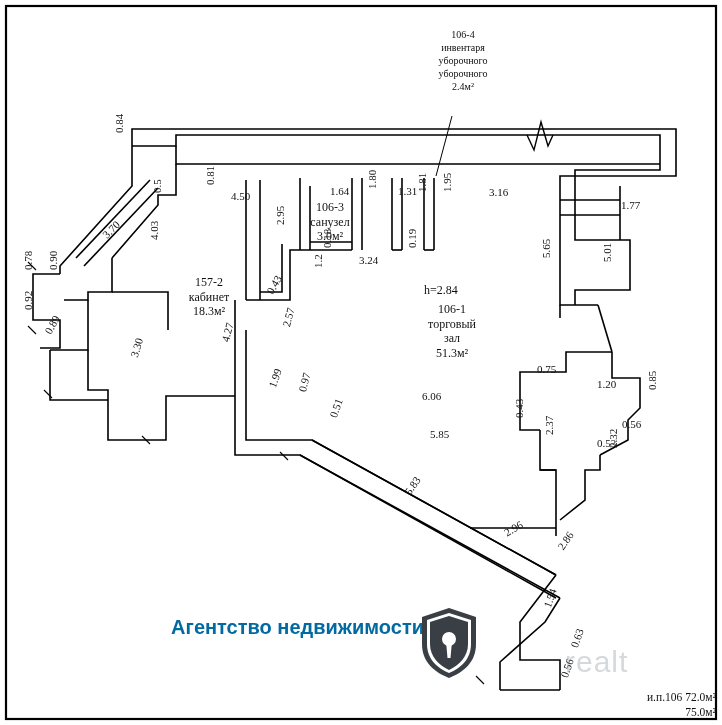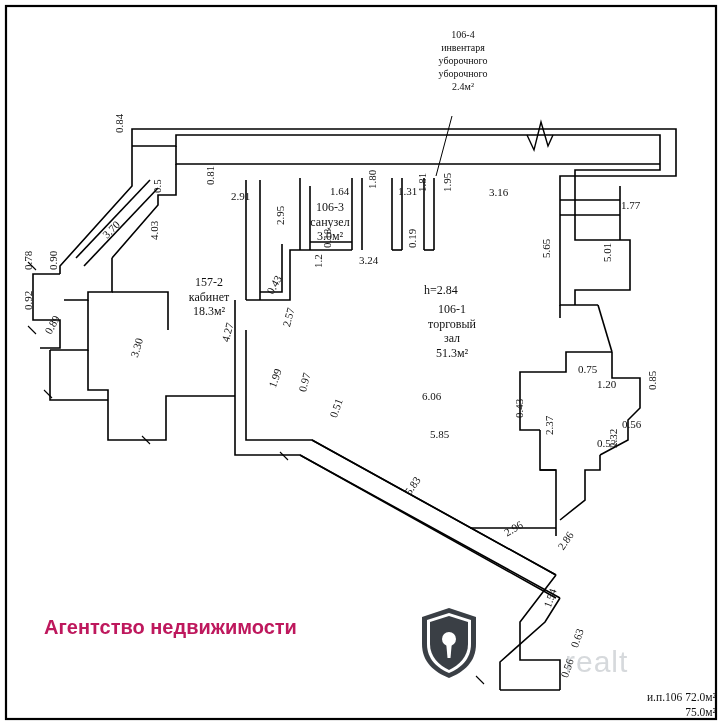--- a/index.html
+++ b/index.html
@@ -11,22 +11,22 @@
     overflow:hidden;
   }
   #plan{position:absolute;left:0;top:0;width:722px;height:725px;}
   .lbl{position:absolute;font-family:"Liberation Serif", serif;color:#111;white-space:nowrap;}
   .dim{font-size:11px;}
   .rooms{font-size:12px;text-align:center;line-height:1.22;}
   .note{font-size:10px;text-align:center;line-height:1.3;}
   .brand{
     position:absolute;left:44px;top:612px;width:380px;
     font-family:"Liberation Sans", sans-serif;
-    font-weight:bold;font-size:20px;color:#be185d;line-height:1.5;
-    text-align:left;
+    font-weight:bold;font-size:20px;color:#0369a1;line-height:1.5;
+    text-align:right;
   }
   .shield{position:absolute;left:418px;top:606px;width:62px;height:74px;}
   .wm{
     position:absolute;left:565px;top:645px;
     font-family:"Liberation Sans", sans-serif;
     font-weight:normal;font-size:30px;
     color:rgba(120,130,140,0.30);
     letter-spacing:1px;
   }
   .totals{position:absolute;right:6px;bottom:6px;font-family:"Liberation Serif", serif;
@@ -157,21 +157,21 @@
   <div>зал</div>
   <div>51.3м²</div>
 </div>
 
 <div class="lbl" style="left:424px;top:283px;font-size:12px;">h=2.84</div>
 
 <div id="dims">
     <div class="lbl dim" style="left: 113px; top: 133px; transform: rotate(-90deg); transform-origin: left top;">0.84</div>
     <div class="lbl dim" style="left: 151px; top: 193px; transform: rotate(-90deg); transform-origin: left top;">0.5</div>
     <div class="lbl dim" style="left: 204px; top: 185px; transform: rotate(-90deg); transform-origin: left top;">0.81</div>
-    <div class="lbl dim" style="left: 231px; top: 190px;">2.91</div>
+    <div class="lbl dim" style="left: 231px; top: 190px;">4.50</div>
     <div class="lbl dim" style="left: 330px; top: 185px;">1.64</div>
     <div class="lbl dim" style="left: 366px; top: 189px; transform: rotate(-90deg); transform-origin: left top;">1.80</div>
     <div class="lbl dim" style="left: 398px; top: 185px;">1.31</div>
     <div class="lbl dim" style="left: 416px; top: 192px; transform: rotate(-90deg); transform-origin: left top;">1.81</div>
     <div class="lbl dim" style="left: 441px; top: 192px; transform: rotate(-90deg); transform-origin: left top;">1.95</div>
     <div class="lbl dim" style="left: 489px; top: 186px;">3.16</div>
     <div class="lbl dim" style="left: 621px; top: 199px;">1.77</div>
     <div class="lbl dim" style="left: 100px; top: 232px; transform: rotate(-45deg); transform-origin: left top;">3.70</div>
     <div class="lbl dim" style="left: 274px; top: 225px; transform: rotate(-90deg); transform-origin: left top;">2.95</div>
     <div class="lbl dim" style="left: 148px; top: 240px; transform: rotate(-90deg); transform-origin: left top;">4.03</div>
@@ -185,21 +185,21 @@
     <div class="lbl dim" style="left: 47px; top: 270px; transform: rotate(-90deg); transform-origin: left top;">0.90</div>
     <div class="lbl dim" style="left: 22px; top: 310px; transform: rotate(-90deg); transform-origin: left top;">0.92</div>
     <div class="lbl dim" style="left: 42px; top: 330px; transform: rotate(-60deg); transform-origin: left top;">0.89</div>
     <div class="lbl dim" style="left: 264px; top: 290px; transform: rotate(-60deg); transform-origin: left top;">0.43</div>
     <div class="lbl dim" style="left: 280px; top: 325px; transform: rotate(-75deg); transform-origin: left top;">2.57</div>
     <div class="lbl dim" style="left: 128px; top: 355px; transform: rotate(-73deg); transform-origin: left top;">3.30</div>
     <div class="lbl dim" style="left: 219px; top: 340px; transform: rotate(-75deg); transform-origin: left top;">4.27</div>
     <div class="lbl dim" style="left: 266px; top: 385px; transform: rotate(-70deg); transform-origin: left top;">1.99</div>
     <div class="lbl dim" style="left: 296px; top: 390px; transform: rotate(-75deg); transform-origin: left top;">0.97</div>
     <div class="lbl dim" style="left: 327px; top: 415px; transform: rotate(-70deg); transform-origin: left top;">0.51</div>
-    <div class="lbl dim" style="left: 537px; top: 363px; margin-left: 41px;">0.75</div>
+    <div class="lbl dim" style="left: 537px; top: 363px;">0.75</div>
     <div class="lbl dim" style="left: 597px; top: 378px;">1.20</div>
     <div class="lbl dim" style="left: 646px; top: 390px; transform: rotate(-90deg); transform-origin: left top;">0.85</div>
     <div class="lbl dim" style="left: 513px; top: 418px; transform: rotate(-90deg); transform-origin: left top;">0.43</div>
     <div class="lbl dim" style="left: 622px; top: 418px;">0.56</div>
     <div class="lbl dim" style="left: 597px; top: 437px;">0.53</div>
     <div class="lbl dim" style="left: 543px; top: 435px; transform: rotate(-90deg); transform-origin: left top;">2.37</div>
     <div class="lbl dim" style="left: 607px; top: 448px; transform: rotate(-90deg); transform-origin: left top;">2.32</div>
     <div class="lbl dim" style="left: 422px; top: 390px;">6.06</div>
     <div class="lbl dim" style="left: 430px; top: 428px;">5.85</div>
     <div class="lbl dim" style="left: 402px; top: 490px; transform: rotate(-55deg); transform-origin: left top;">5.83</div>

